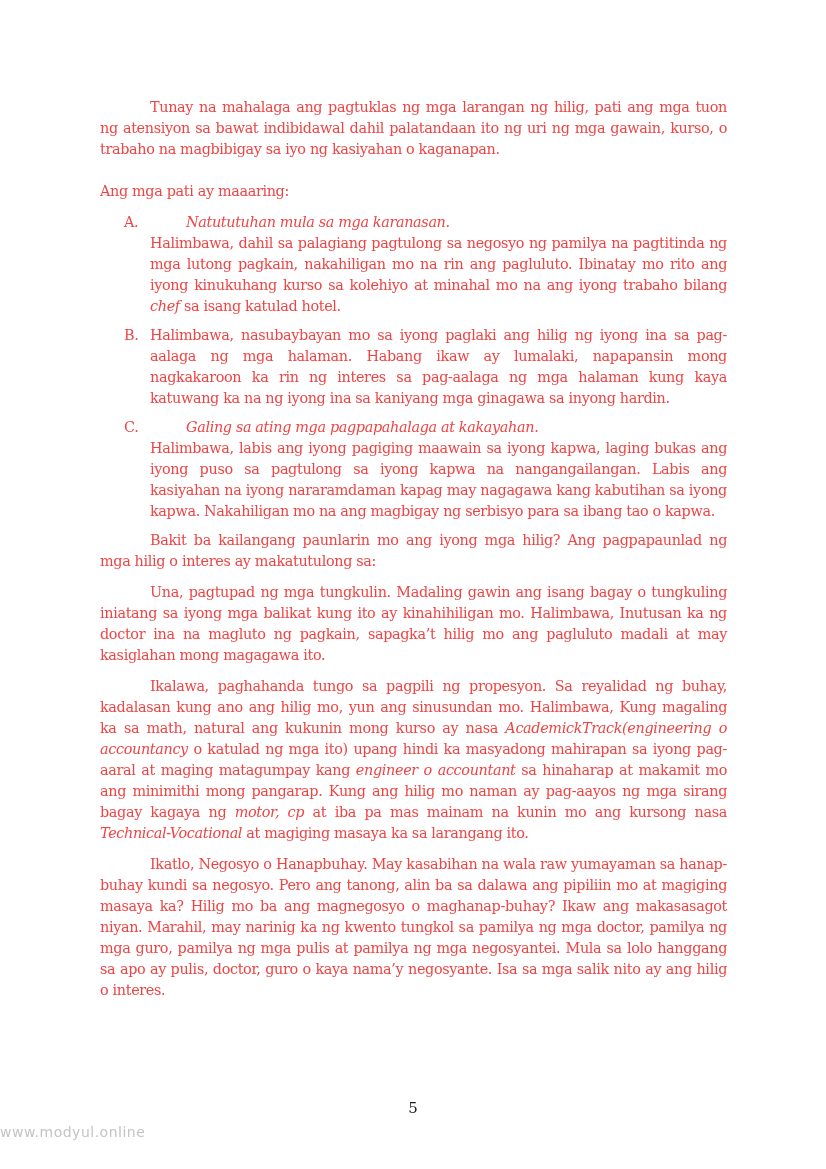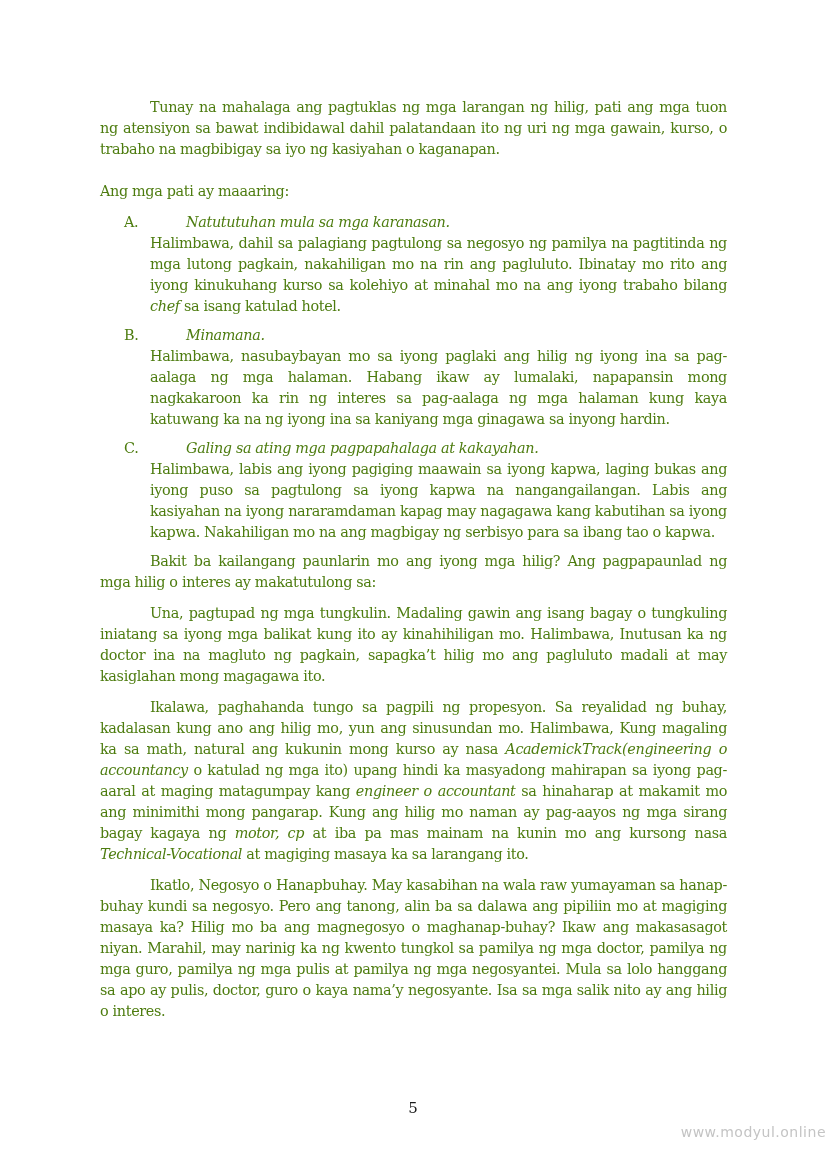--- a/index.html
+++ b/index.html
@@ -1,59 +1,58 @@
 <!DOCTYPE html>
 <html><head>
 <meta charset="utf-8">
 <style>
   html, body { margin: 0; padding: 0; background: #ffffff; }
   body { width: 826px; height: 1169px; position: relative; overflow: hidden; }
   .page {
     position: absolute; left: 100px; top: 97px; width: 627px;
     font-family: "DejaVu Serif", "Liberation Serif", serif;
-    font-size: 14.4px; line-height: 21px; color: #4d7c0f;
+    font-size: 14.4px; line-height: 21px; color: #ef4444;
     letter-spacing: -0.35px;
   }
   p { margin: 0; text-align: justify; }
   .indent { text-indent: 50px; }
   .gap-lg { margin-top: 21px; }
   .gap-sm { margin-top: 10px; }
   .list { margin: 10px 0 0 0; padding: 0; list-style: none; }
   .list li { position: relative; padding-left: 50px; margin-bottom: 8px; }
   .list .letter { position: absolute; left: 24px; top: 0; }
   .list .head { font-style: italic; display: block; text-align: left; margin-left: 36px; }
   .list .body { display: block; text-align: justify; }
   em { font-style: italic; }
   .pagenum {
     position: absolute; left: 0; width: 826px; top: 1099px; text-align: center;
     font-family: "DejaVu Serif", "Liberation Serif", serif; font-size: 15px; color: #1a1a1a;
   }
   .watermark {
-    position: absolute; left: 0; width: 826px; top: 1124px; text-align: right;
+    position: absolute; left: 0; width: 826px; top: 1124px; text-align: left;
     font-family: "DejaVu Sans", "Liberation Sans", sans-serif; font-size: 14px; color: #c4c4c4;
     letter-spacing: 0.5px;
   }
 </style>
 </head>
 <body>
 
 <div class="page">
   <p class="indent">Tunay na mahalaga ang pagtuklas ng mga larangan ng hilig, pati ang mga tuon ng atensiyon sa bawat indibidawal  dahil palatandaan ito ng uri ng mga gawain, kurso, o trabaho na magbibigay sa iyo ng kasiyahan o kaganapan.</p>
 
   <p class="gap-lg">Ang mga pati ay maaaring:</p>
 
   <ul class="list">
     <li>
       <span class="letter">A.</span>
       <span class="head">Natututuhan mula sa mga karanasan.</span>
       <span class="body"><span>Halimbawa, dahil sa palagiang pagtulong sa negosyo ng pamilya na pagtitinda ng mga lutong pagkain, nakahiligan mo na rin ang pagluluto. Ibinatay mo rito ang iyong kinukuhang kurso sa kolehiyo at minahal mo na ang iyong trabaho bilang </span><em>chef</em><span> sa isang katulad hotel.</span></span>
     </li>
     <li>
       <span class="letter">B.</span>
-      <span class="head">Minamana.</span>
       <span class="body">Halimbawa, nasubaybayan mo sa iyong  paglaki ang hilig ng iyong ina sa pag-aalaga ng mga halaman. Habang ikaw ay lumalaki, napapansin mong nagkakaroon ka rin ng interes sa pag-aalaga ng mga halaman kung kaya katuwang ka na ng iyong ina sa kaniyang mga ginagawa sa inyong hardin.</span>
     </li>
     <li>
       <span class="letter">C.</span>
       <span class="head">Galing sa ating mga pagpapahalaga at kakayahan.</span>
       <span class="body">Halimbawa, labis ang iyong pagiging maawain sa iyong kapwa, laging bukas ang iyong puso sa pagtulong sa iyong  kapwa na nangangailangan. Labis ang kasiyahan na iyong nararamdaman kapag may nagagawa kang kabutihan sa iyong kapwa. Nakahiligan mo na ang magbigay ng serbisyo para sa ibang tao o kapwa.</span>
     </li>
   </ul>
 
   <p class="indent" style="margin-top:5px">Bakit ba kailangang paunlarin mo ang iyong mga hilig? Ang pagpapaunlad ng mga hilig o interes ay makatutulong  sa:</p>

